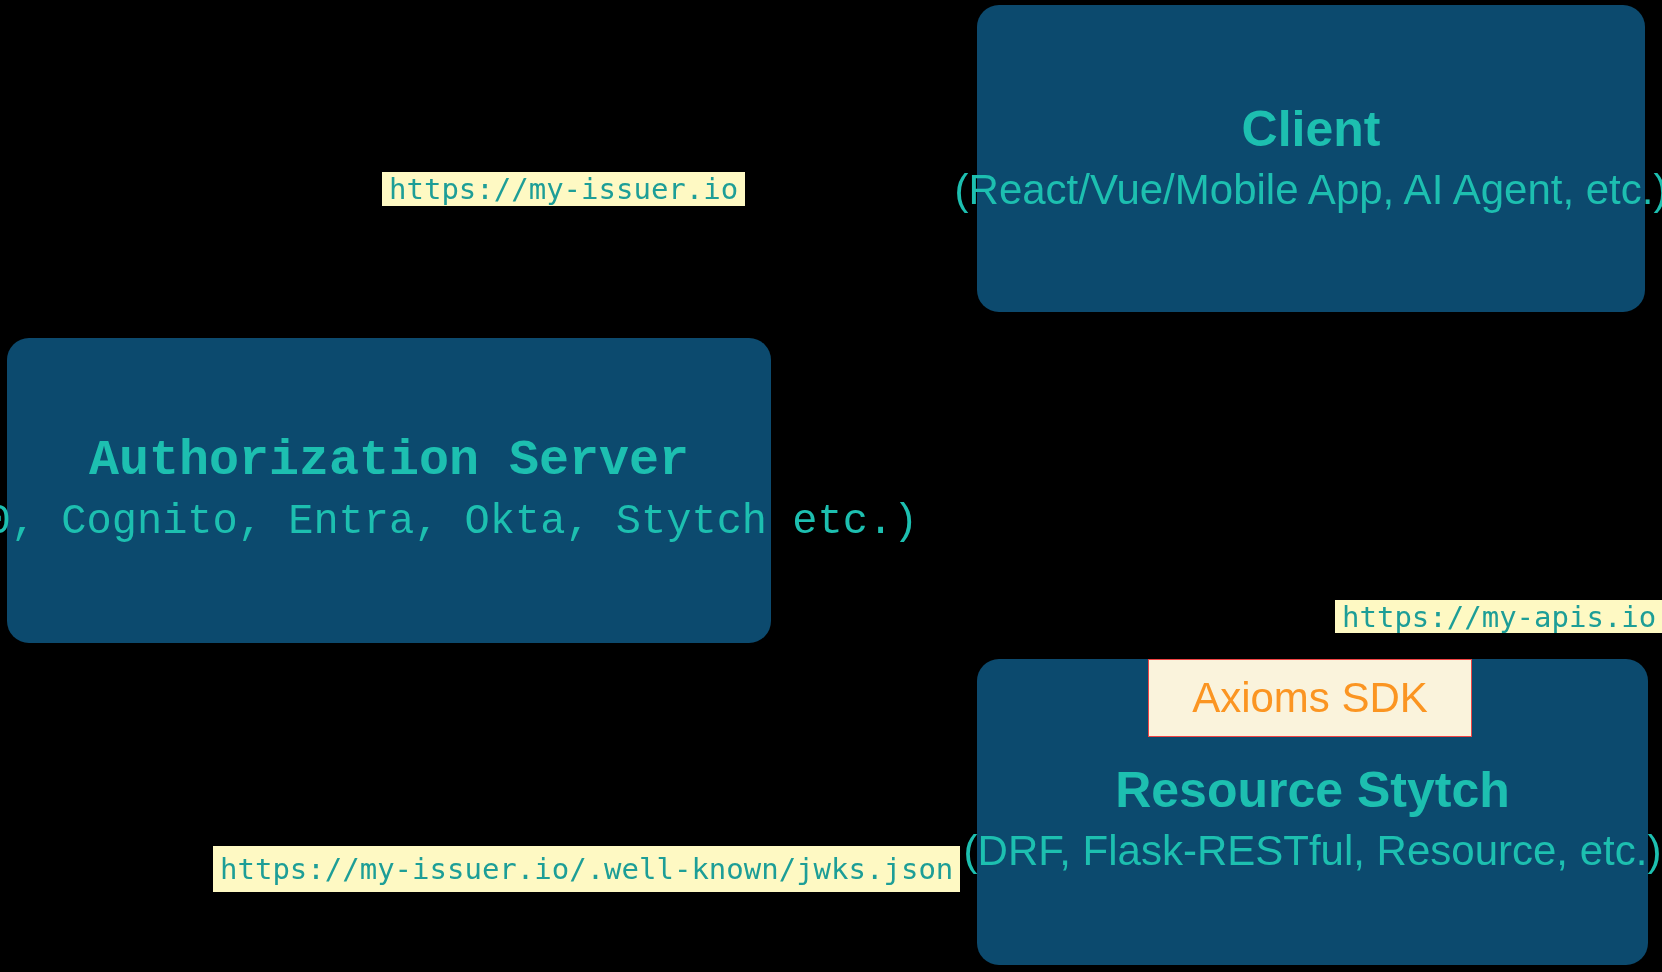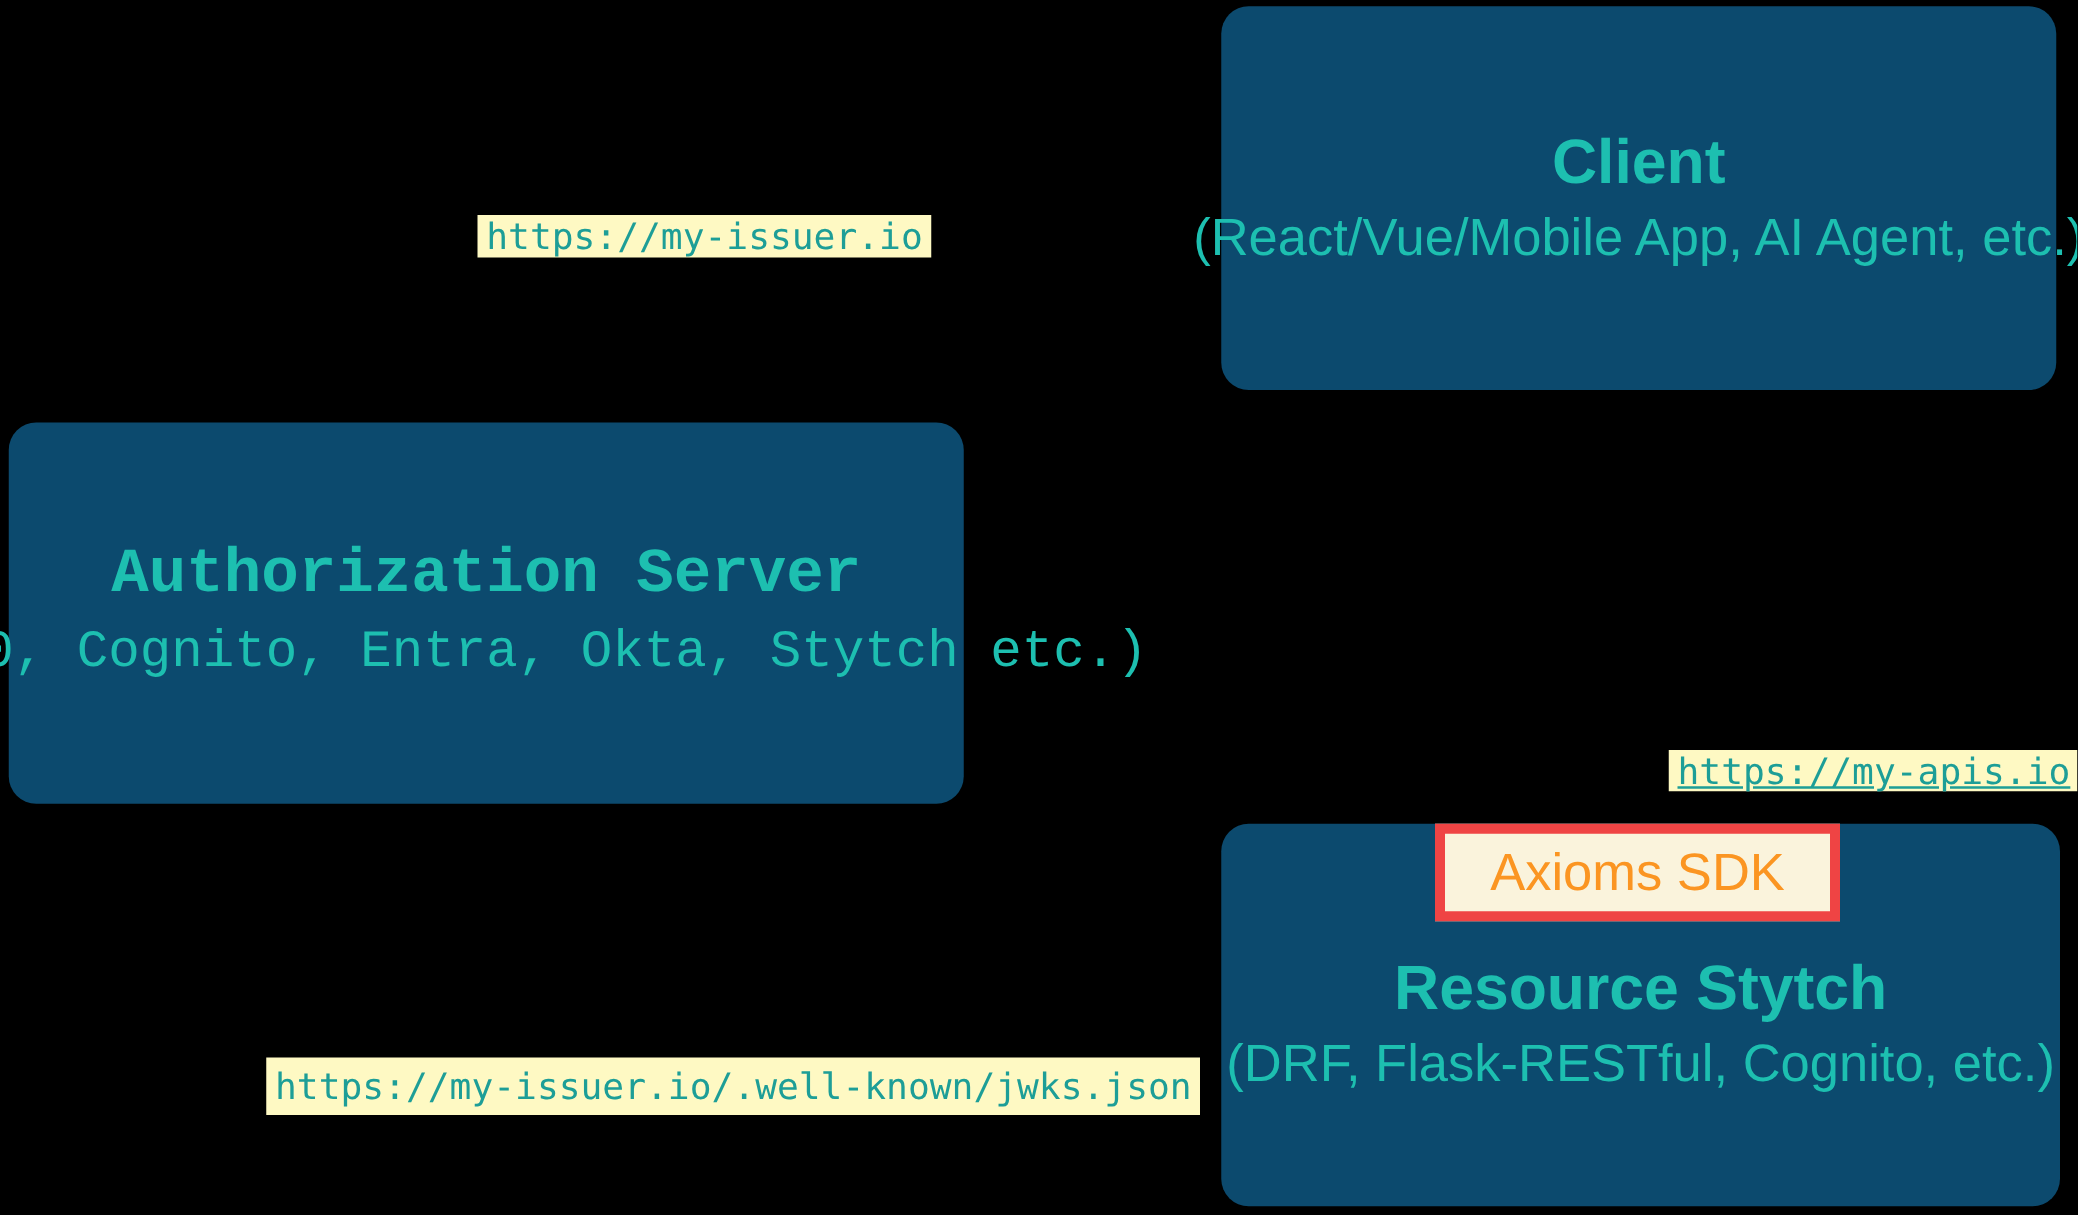--- a/index.html
+++ b/index.html
@@ -38,21 +38,21 @@
   }
   #client-box    { left: 977px; top: 5px;   width: 668px; height: 307px; }
   #auth-box      { left: 7px;   top: 338px; width: 764px; height: 305px; font-family: Liberation Mono, monospace; }
   #resource-box  { left: 977px; top: 659px; width: 671px; height: 306px;
                    justify-content: flex-start; padding-top: 100px; }
   #sdk-box {
     position: absolute;
     left: 1148px; top: 659px;
     width: 324px; height: 78px;
     background: #faf3dc;
-    border: 8px solid #ef4444;
+    border: 1px solid #ef4444;
     display: flex;
     align-items: center;
     justify-content: center;
   }
   .sdk-label {
     font-size: 42px;
     font-weight: normal;
     color: #fb9522;
     white-space: nowrap;
   }
@@ -61,41 +61,41 @@
     background: #fef9c3;
     color: #1d9e97;
     font-family: "DejaVu Sans Mono", monospace;
     font-size: 29px;
     padding: 0 7px;
     white-space: nowrap;
     display: flex;
     align-items: center;
   }
   #issuer-label { left: 382px;  top: 172px; height: 34px; }
-  #apis-label   { left: 1335px; top: 600px; height: 33px; text-decoration: underline; }
+  #apis-label   { left: 1335px; top: 600px; height: 33px; }
   #jwks-label   { left: 213px;  top: 846px; height: 46px; }
 </style>
 </head>
 <body>
 
 <div class="canvas">
 
   <div class="node" id="client-box">
     <div class="node-title">Client</div>
     <div class="node-subtitle">(React/Vue/Mobile App, AI Agent, etc.)</div>
   </div>
 
   <div class="node" id="auth-box">
     <div class="node-title">Authorization Server</div>
     <div class="node-subtitle">(Auth0, Cognito, Entra, Okta, Stytch etc.)</div>
   </div>
 
   <div class="node" id="resource-box">
     <div class="node-title">Resource Stytch</div>
-    <div class="node-subtitle">(DRF, Flask-RESTful, Cognito, etc.)</div>
+    <div class="node-subtitle">(DRF, Flask-RESTful, Resource, etc.)</div>
   </div>
 
   <div id="sdk-box">
     <div class="sdk-label">Axioms SDK</div>
   </div>
 
   <div class="url-label" id="issuer-label">https://my-issuer.io</div>
 
   <div class="url-label" id="apis-label">https://my-apis.io</div>
 

